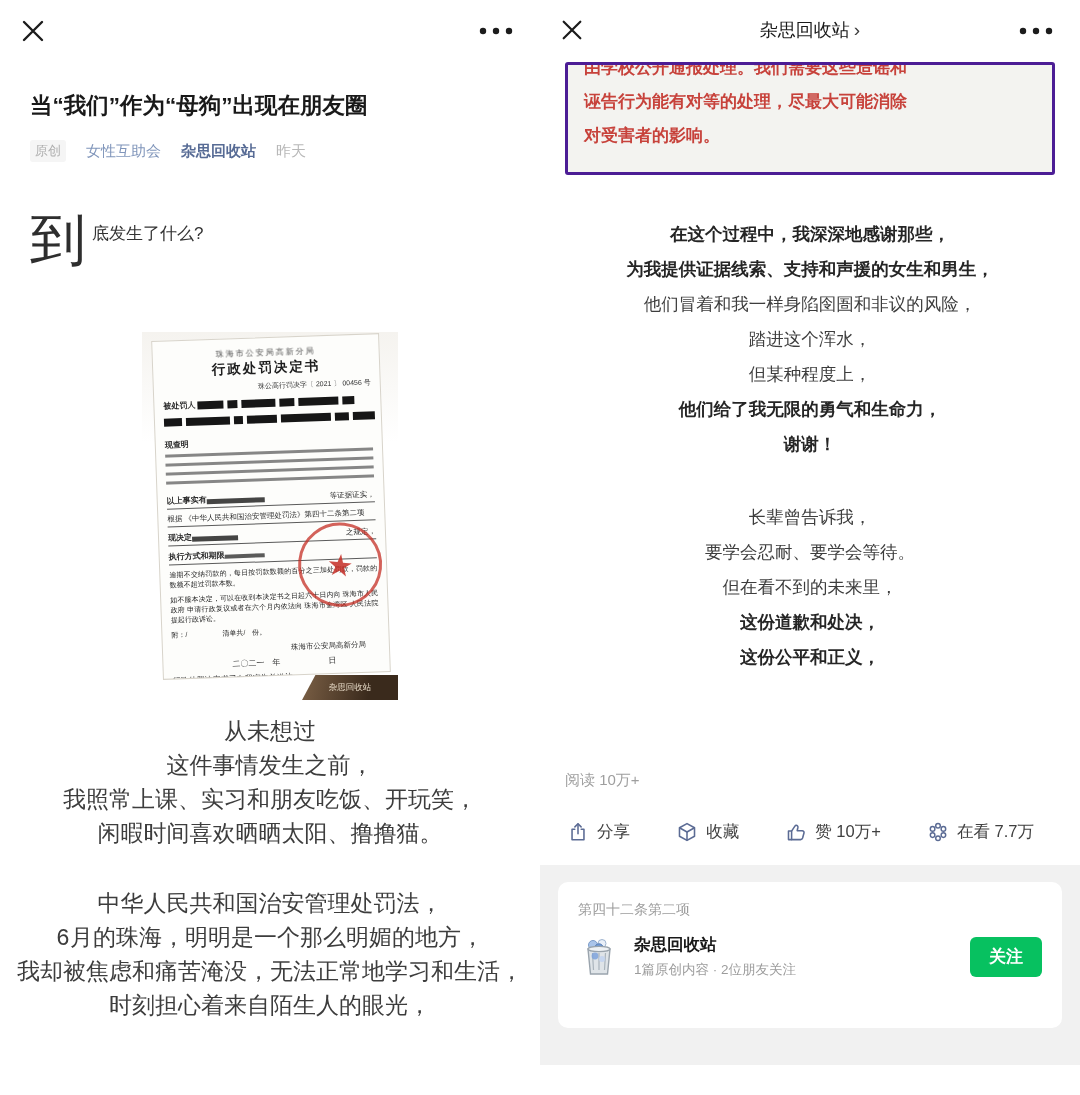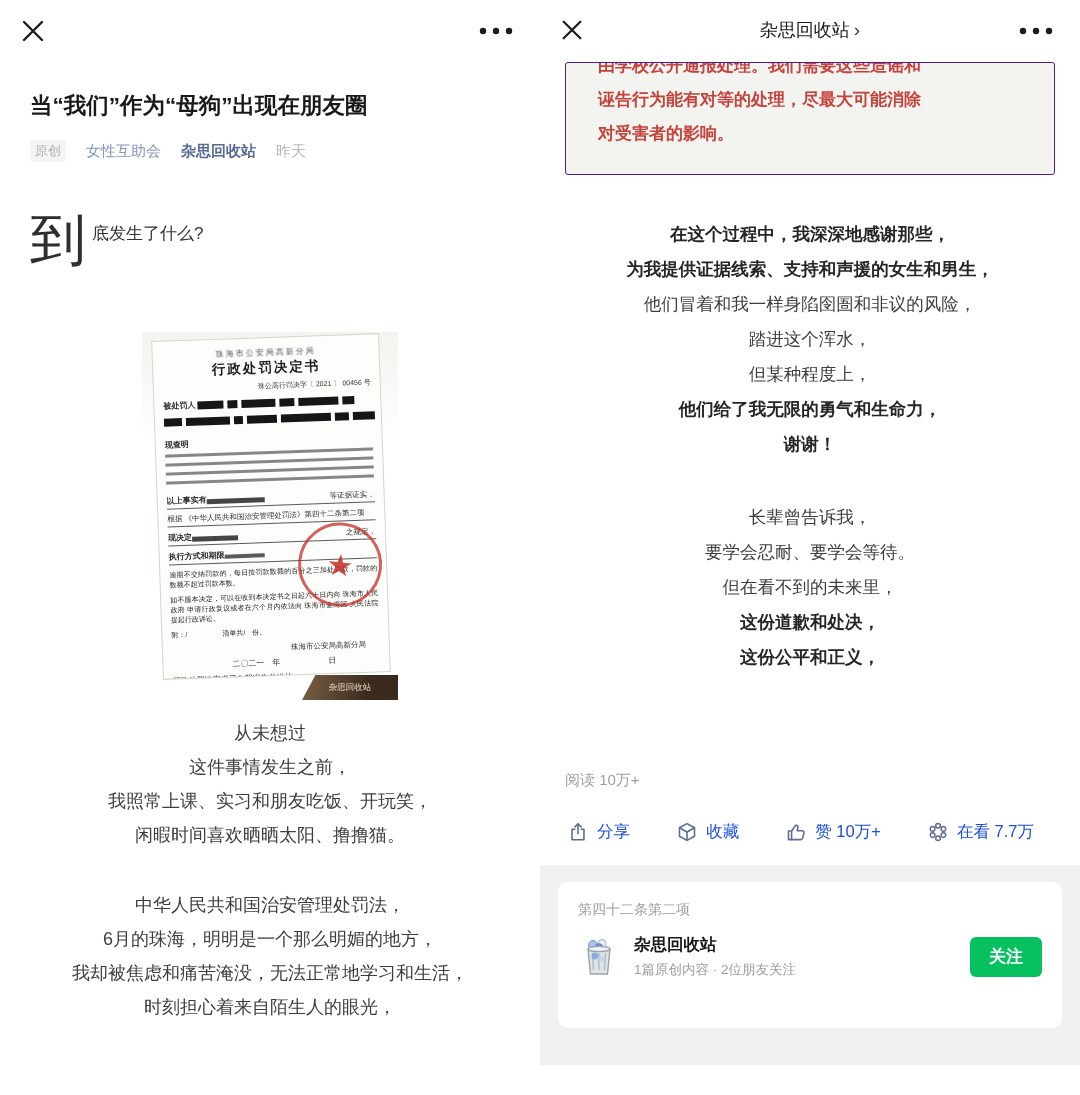--- a/index.html
+++ b/index.html
@@ -52,38 +52,38 @@
   .doc-date { font-size:8px; margin-top:4px; padding-left:60px; }
   .doc-small { font-size:8px; margin-top:4px; }
   .stamp { position:absolute; right:4px; bottom:66px; width:84px; height:84px; border-radius:50%;
     border:3px solid rgba(196,45,36,.75); transform:rotate(8deg);
     display:flex; align-items:center; justify-content:center; }
   .stamp .star { color:rgba(196,45,36,.85); font-size:30px; }
   .wm { position:absolute; right:0; bottom:0; width:96px; height:25px;
     background:linear-gradient(100deg,#7a5f45 0%,#3a2a1c 70%); color:#e6dac7; font-size:8.5px;
     display:flex; align-items:center; justify-content:center; clip-path:polygon(14% 0,100% 0,100% 100%,0 100%); }
 
-  .para { text-align:center; font-size:18px; line-height:34px; color:#3d3d3d; }
+  .para { text-align:center; font-size:23px; line-height:34px; color:#3d3d3d;font-family:Liberation Mono, monospace; }
   .para.first { margin-top:16px; }
   .para.second { margin-top:36px; }
   .para .bold, .para-r .bold { font-weight:700; color:#252525; }
 
   
-  .hl-box { margin:0 25px; height:113px; background:#f3f3f0; border:1px solid #4c1d95;
-    border-radius:3px; overflow:hidden; padding:0 32px; }
+  .hl-box { margin:0 25px; height:113px; background:#f3f3f0; border:3px solid #4c1d95;
+    border-radius:3px; overflow:hidden; padding:0 16px; }
   .hl-text { margin-top:-14px; }
   .hl-text div { font-size:17px; line-height:34px; font-weight:700; color:#c7423b; }
   .para-r { text-align:center; font-size:17.5px; line-height:35px; color:#3d3d3d; }
   .para-r.b1 { margin-top:42px; }
   .para-r.b2 { margin-top:38px; }
 
   .read-row { margin:96px 25px 0; font-size:15px; color:#9e9e9e; }
   .action-bar { margin:22px 0 0; padding:0 46px 0 27px; height:40px;
     display:flex; align-items:center; justify-content:space-between; }
-  .action { display:flex; align-items:center; gap:8px; color:#1d4ed8; font-size:16.5px; cursor:pointer; }
+  .action { display:flex; align-items:center; gap:8px; color:#404040; font-size:16.5px; cursor:pointer; }
   .action svg { display:block; }
 
   .footer { margin-top:13px; height:200px; background:#f1f1f1; padding:17px 18px 0; }
   .follow-card { background:#fff; border-radius:10px; height:146px; padding:19px 20px 0; }
   .follow-hint { font-size:14px; color:#9c9c9c; }
   .follow-row { margin-top:15px; display:flex; align-items:center; }
   .avatar { width:42px; height:42px; flex:0 0 42px; }
   .follow-info { margin-left:14px; }
   .follow-name { font-size:16.5px; font-weight:700; color:#191919; }
   .follow-stats { font-size:13.5px; color:#9c9c9c; margin-top:5px; }

